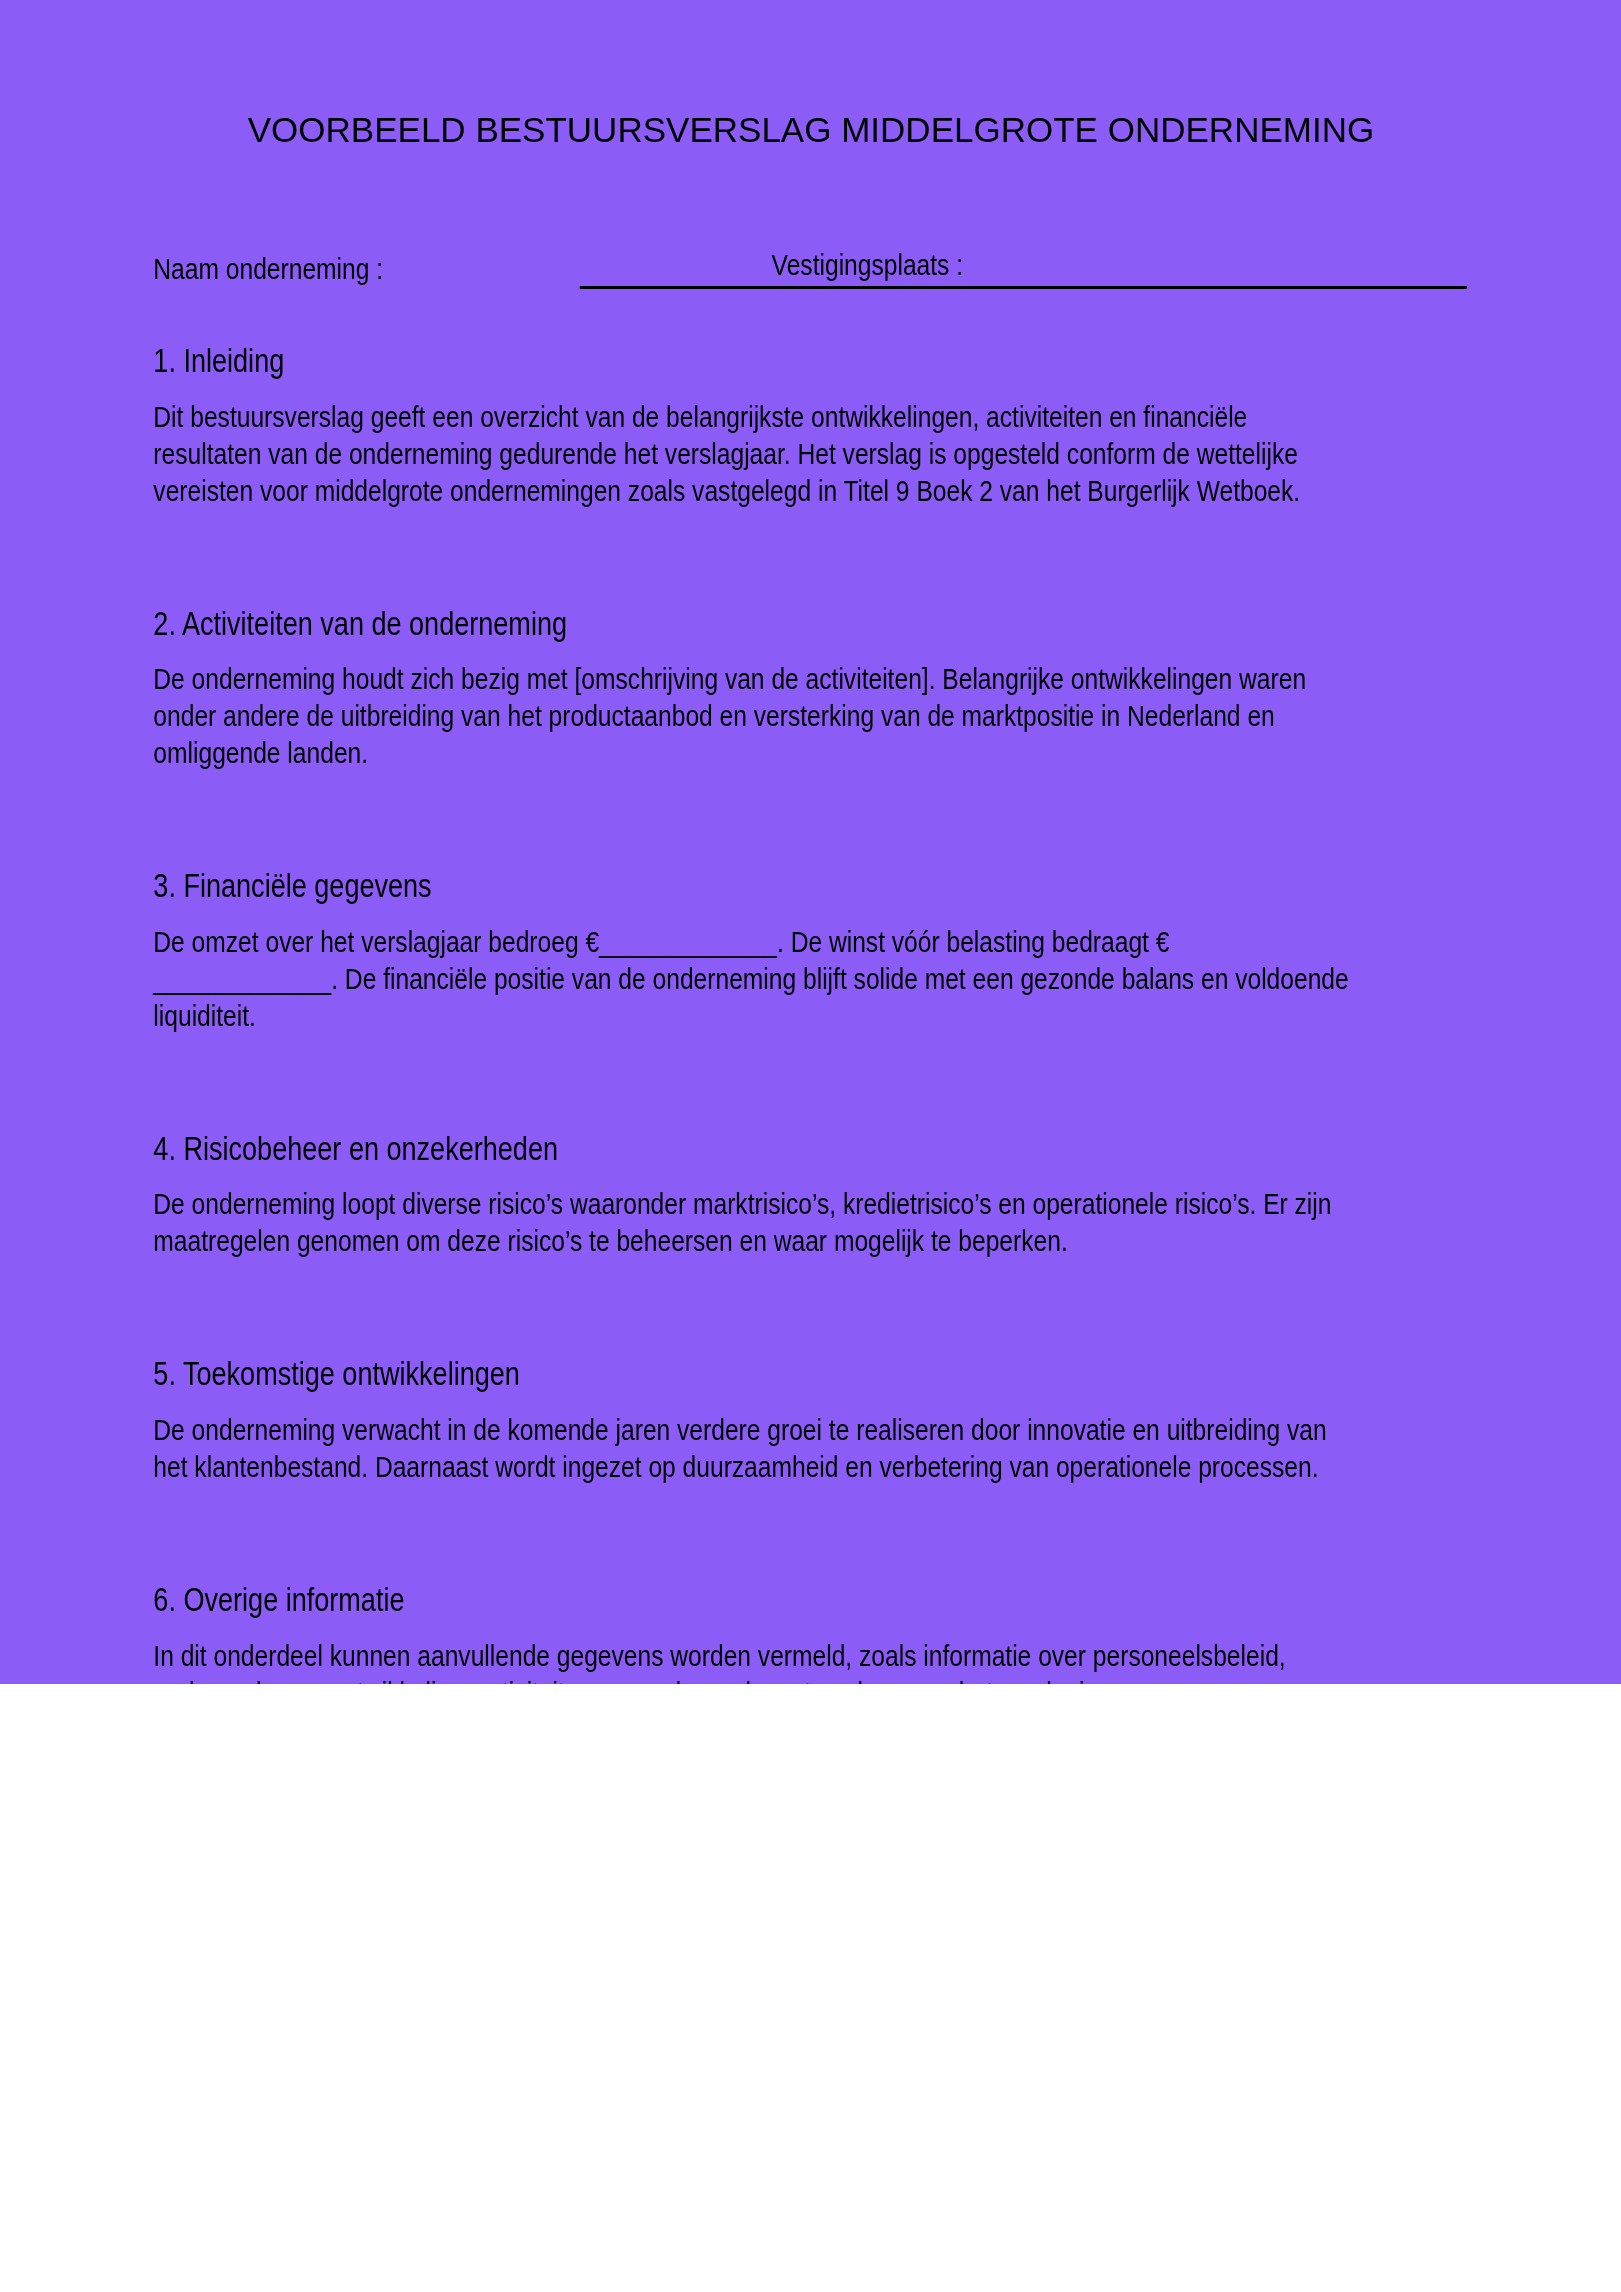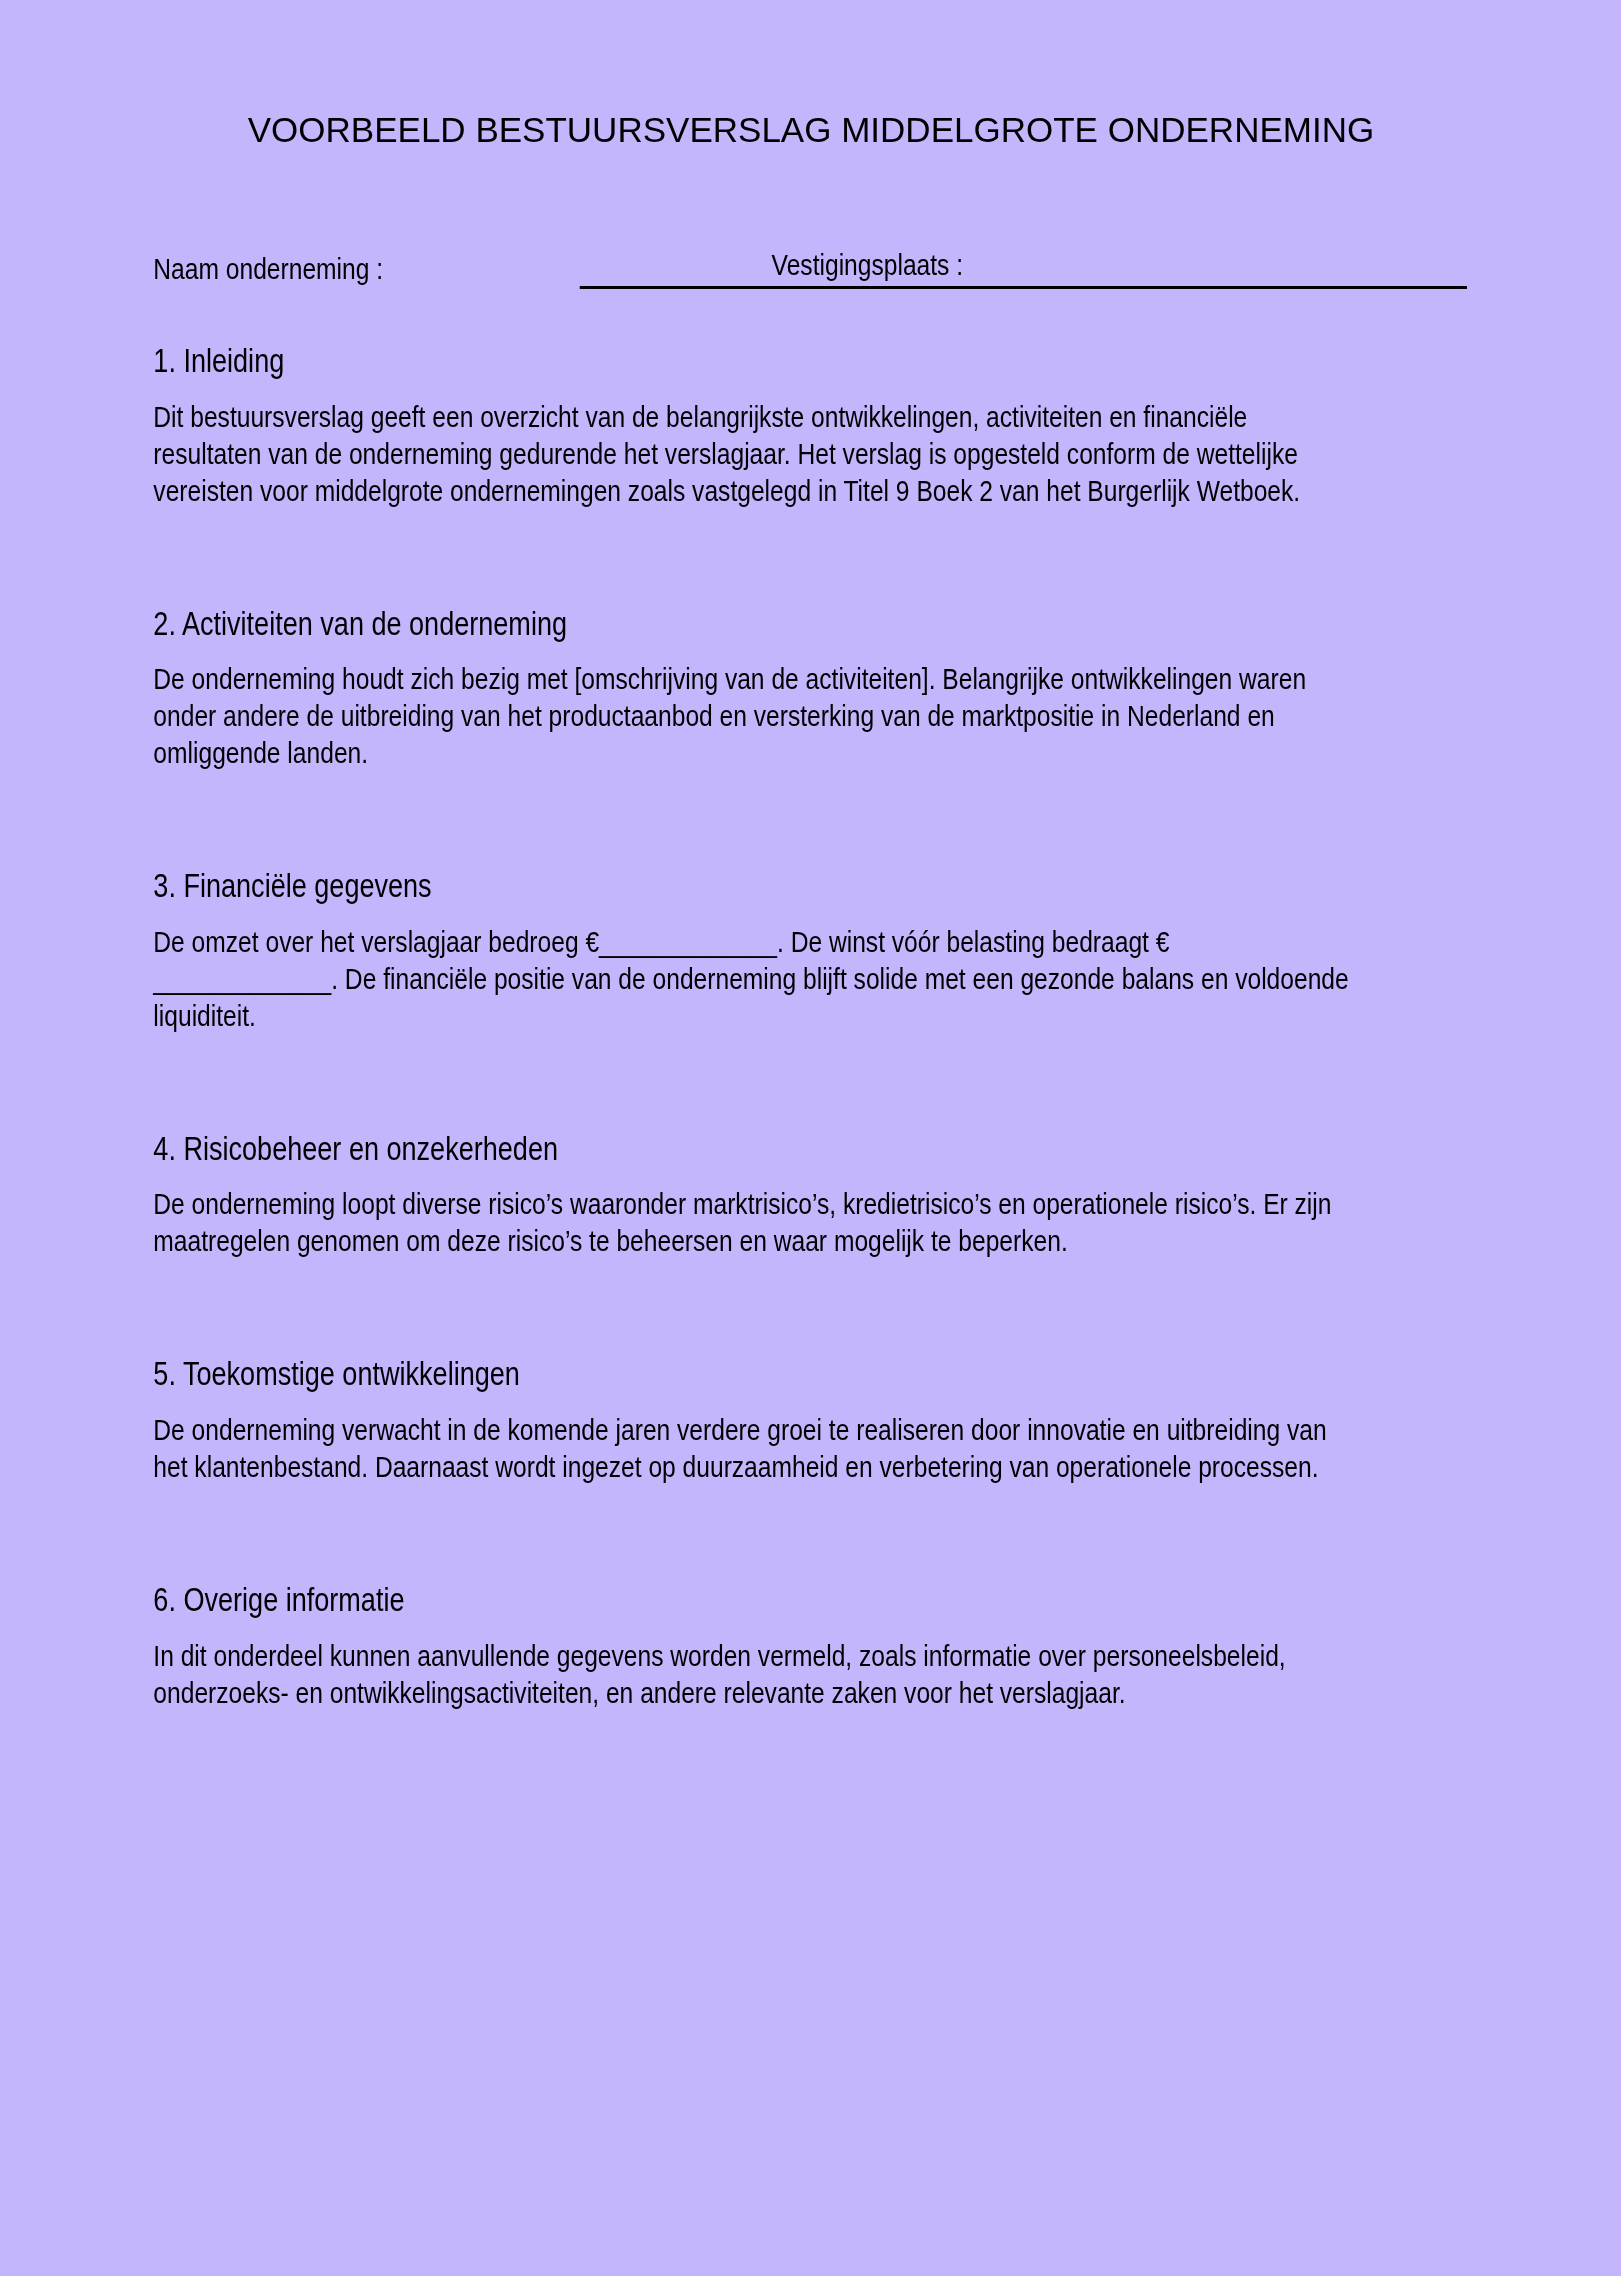--- a/index.html
+++ b/index.html
@@ -3,22 +3,22 @@
 <meta charset="utf-8">
 <style>
   html, body {
     margin: 0;
     padding: 0;
     background: #ffffff;
   }
   .page {
     position: relative;
     width: 1621px;
-    height: 2276px;
-    background: #c4b5fd;
+    height: 1684px;
+    background: #8b5cf6;
     overflow: hidden;
   }
   
   .condense {
     width: 1977px;
     transform: scaleX(0.82);
     transform-origin: 0 0;
   }
   .content {
     padding: 108px 0 0 187px;

